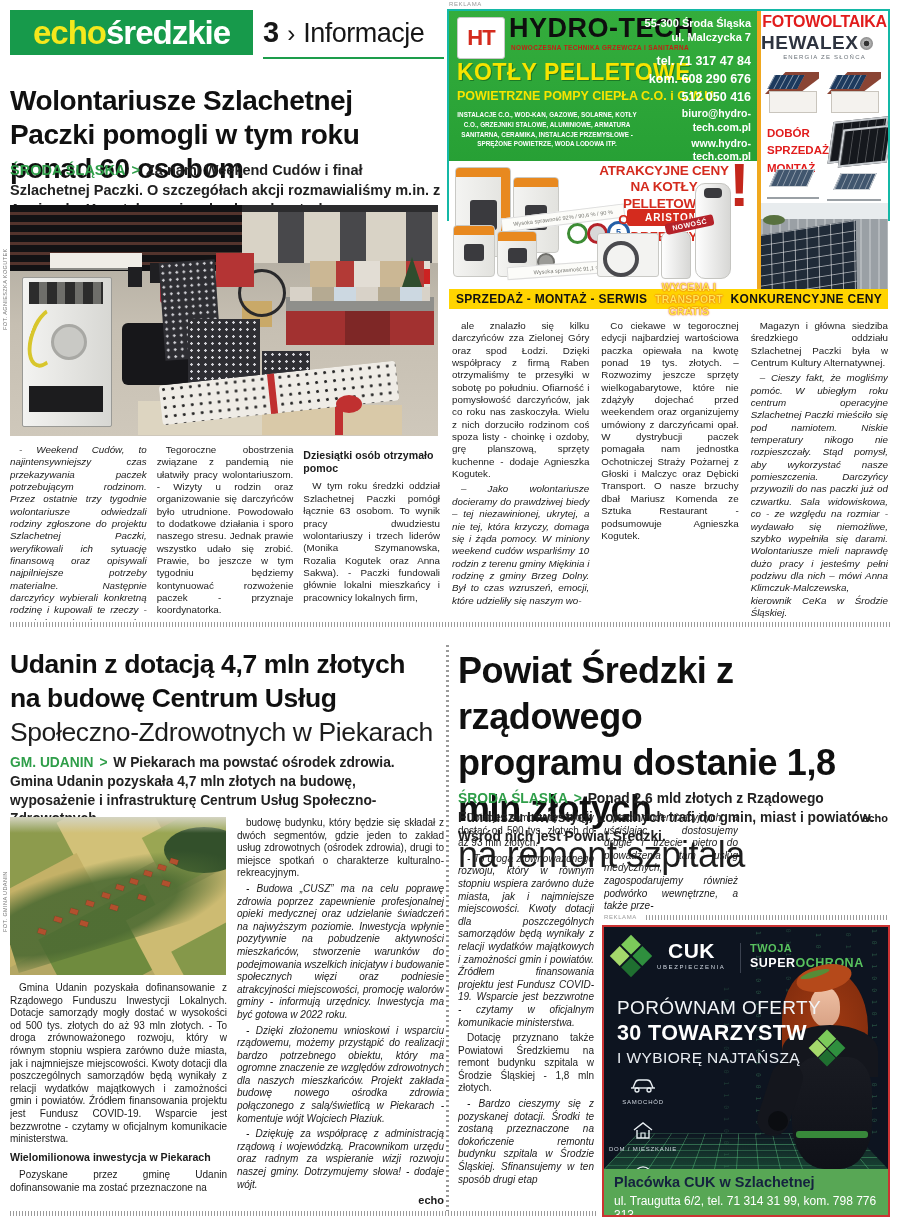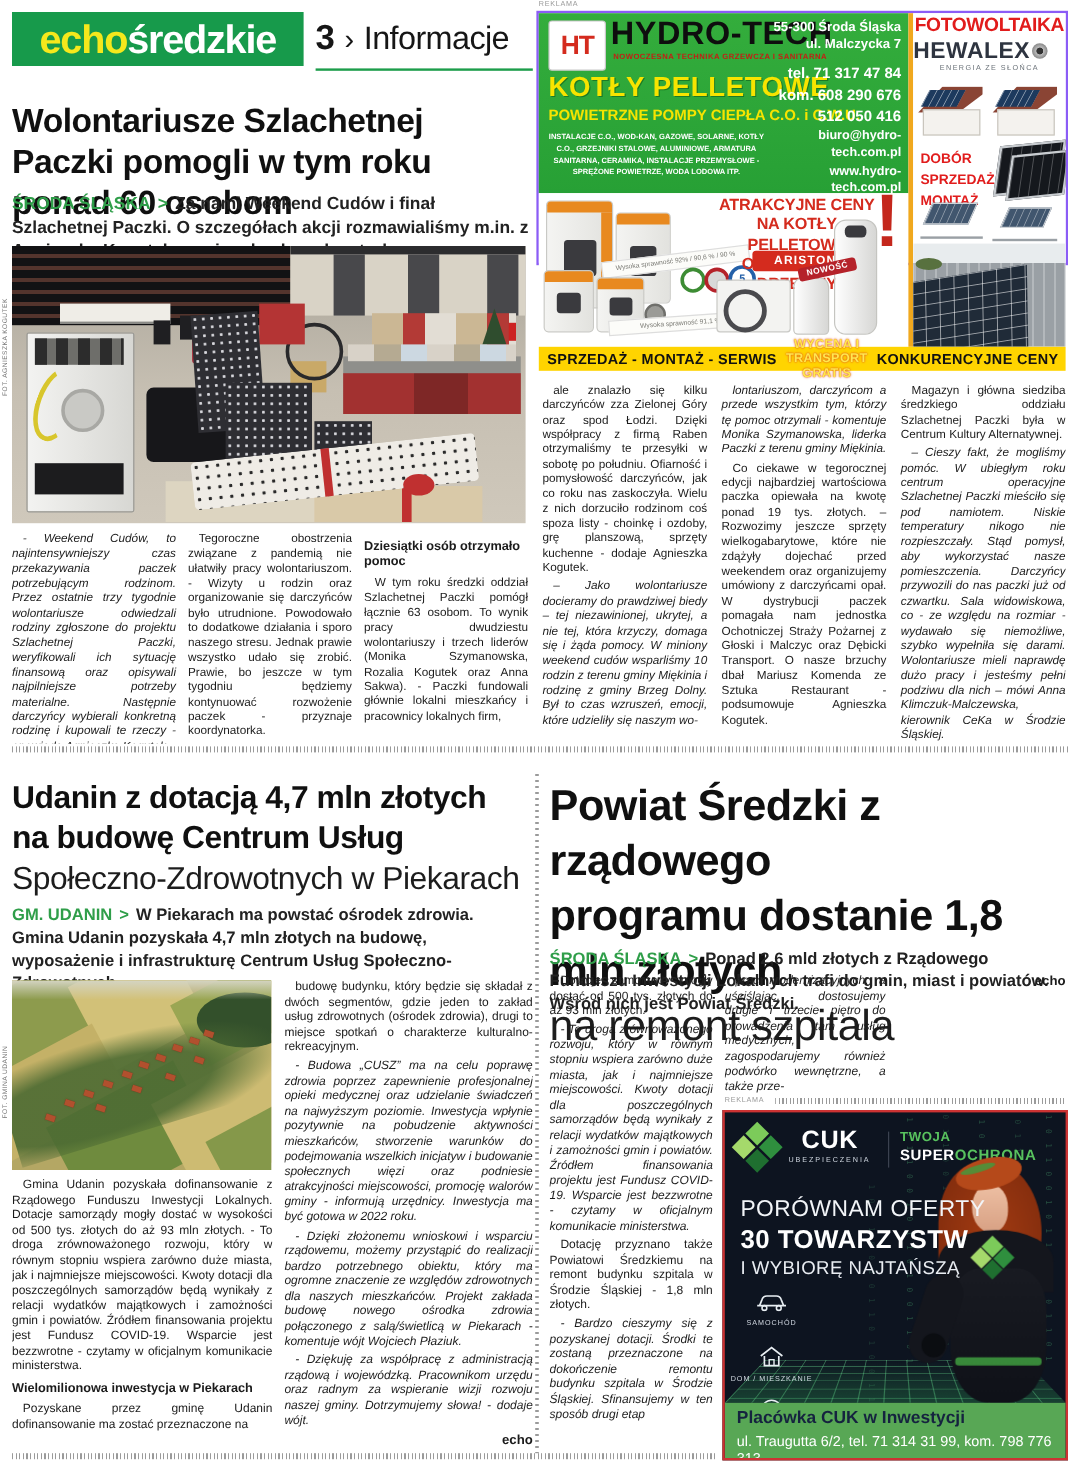--- a/index.html
+++ b/index.html
@@ -85,21 +85,21 @@
   
   .photo2{left:10px;top:817px;width:216px;height:158px;overflow:hidden;background:#b4a764;}
   .fld{position:absolute;transform:rotate(-28deg);}
   .village{position:absolute;left:-10px;top:30px;width:260px;height:90px;transform:rotate(-17deg);
            background:radial-gradient(ellipse at 30% 60%,rgba(77,107,51,.9) 0 38%,transparent 62%);}
   .roofdot{position:absolute;width:8px;height:5px;background:#b1502e;transform:rotate(18deg);box-shadow:0 0 1px #6b2f1a;}
   .woods{position:absolute;right:-18px;top:10px;width:80px;height:46px;background:#33502b;border-radius:50%;}
   .haze{position:absolute;left:0;top:0;width:100%;height:16px;background:linear-gradient(#d4d4c2,transparent);}
 
   
-  .htad{left:447px;top:9px;width:443px;height:212px;border:2px solid #8b5cf6;background:#fff;box-sizing:border-box;}
+  .htad{left:447px;top:9px;width:443px;height:212px;border:2px solid #14b8a6;background:#fff;box-sizing:border-box;}
   .ht-green{left:0;top:0;width:308px;height:150px;background:linear-gradient(180deg,#34ad3c,#27a035);}
   .ht-logo{left:8px;top:6px;width:46px;height:40px;background:#fff;border-radius:3px;
            display:flex;align-items:center;justify-content:center;
            color:#d42b1e;font-weight:800;font-size:22px;letter-spacing:-1px;border:1px solid #c8c8c8;}
   .ht-brand{left:60px;top:2px;font-size:27px;font-weight:800;color:#0e0e0e;letter-spacing:0.5px;}
   .ht-brand-sub{left:62px;top:33px;font-size:6.4px;font-weight:bold;color:#c41f14;letter-spacing:0.4px;}
   .ht-prod1{left:8px;top:48px;font-size:23px;font-weight:800;color:#f7e400;letter-spacing:0.5px;
             text-shadow:1px 1px 0 #1c7a26;}
   .ht-prod2{left:8px;top:78px;font-size:12.5px;font-weight:800;color:#f7e400;}
   .ht-services{left:2px;top:99px;width:192px;font-size:6.3px;font-weight:bold;color:#fff;
@@ -374,21 +374,20 @@
         <p class="blk normal">W tym roku średzki oddział Szlachetnej Paczki pomógł łącznie 63 osobom. To wynik pracy dwudziestu wolontariuszy i trzech liderów (Monika Szymanowska, Rozalia Kogutek oraz Anna Sakwa). - Paczki fundowali głównie lokalni mieszkańcy i pracownicy lokalnych firm,</p>
       </div>
   </div>
 
   <div class="abs cols" style="left:452px;top:320px;width:436px;gap:12px;height:298px;overflow:hidden;">
     <div class="col body-col">
         <p class="blk normal">ale znalazło się kilku darczyńców zza Zielonej Góry oraz spod Łodzi. Dzięki współpracy z firmą Raben otrzymaliśmy te przesyłki w sobotę po południu. Ofiarność i pomysłowość darczyńców, jak co roku nas zaskoczyła. Wielu z nich dorzuciło rodzinom coś spoza listy - choinkę i ozdoby, grę planszową, sprzęty kuchenne - dodaje Agnieszka Kogutek.</p>
         <p class="blk italic">– Jako wolontariusze docieramy do prawdziwej biedy – tej niezawinionej, ukrytej, a nie tej, która krzyczy, domaga się i żąda pomocy. W miniony weekend cudów wsparliśmy 10 rodzin z terenu gminy Miękinia i rodzinę z gminy Brzeg Dolny. Był to czas wzruszeń, emocji, które udzieliły się naszym wo-</p>
       </div>
     <div class="col body-col">
-        <p class="blk italic">lontariuszom, darczyńcom a przede wszystkim tym, którzy tę pomoc otrzymali - komentuje Monika Szymanowska, liderka Paczki z terenu gminy Miękinia.</p>
         <p class="blk normal">Co ciekawe w tegorocznej edycji najbardziej wartościowa paczka opiewała na kwotę ponad 19 tys. złotych. – Rozwozimy jeszcze sprzęty wielkogabarytowe, które nie zdążyły dojechać przed weekendem oraz organizujemy umówiony z darczyńcami opał. W dystrybucji paczek pomagała nam jednostka Ochotniczej Straży Pożarnej z Głoski i Malczyc oraz Dębicki Transport. O nasze brzuchy dbał Mariusz Komenda ze Sztuka Restaurant - podsumowuje Agnieszka Kogutek.</p>
       </div>
     <div class="col body-col">
         <p class="blk normal">Magazyn i główna siedziba średzkiego oddziału Szlachetnej Paczki była w Centrum Kultury Alternatywnej.</p>
         <p class="blk italic">– Cieszy fakt, że mogliśmy pomóc. W ubiegłym roku centrum operacyjne Szlachetnej Paczki mieściło się pod namiotem. Niskie temperatury nikogo nie rozpieszczały. Stąd pomysł, aby wykorzystać nasze pomieszczenia. Darczyńcy przywozili do nas paczki już od czwartku. Sala widowiskowa, co - ze względu na rozmiar - wydawało się niemożliwe, szybko wypełniła się darami. Wolontariusze mieli naprawdę dużo pracy i jesteśmy pełni podziwu dla nich – mówi Anna Klimczuk-Malczewska, kierownik CeKa w Środzie Śląskiej.</p>
       </div>
   </div>
 
   <div class="abs hsep" style="left:10px;top:622px;width:880px;"></div>
   <div class="abs vsep" style="left:446px;top:645px;height:566px;"></div>
@@ -536,19 +535,19 @@
     </div>
     <div class="cuk-cat" style="left:-6px;top:238px;">
       <svg width="20" height="20" viewBox="0 0 20 20">
         <circle cx="10" cy="10" r="8.2" fill="none" stroke="#e8eef2" stroke-width="1.3"></circle>
         <path d="M3 10 L7 10 L9 6 L11 14 L13 10 L17 10" fill="none" stroke="#e8eef2" stroke-width="1.3"></path>
       </svg>
       <div class="lbl">ŻYCIE I ZDROWIE</div>
     </div>
 
     <div class="abs cuk-footer">
-      <div class="l1">Placówka CUK w Inwestycji</div>
+      <div class="l1">Placówka CUK w Szlachetnej</div>
       <div class="l2">ul. Traugutta 6/2, tel. 71 314 31 99, kom. 798 776 313</div>
     </div>
   </div>
 
   <div class="abs hsep" style="left:10px;top:1211px;width:586px;"></div>
 </div>
 
 </body></html>

